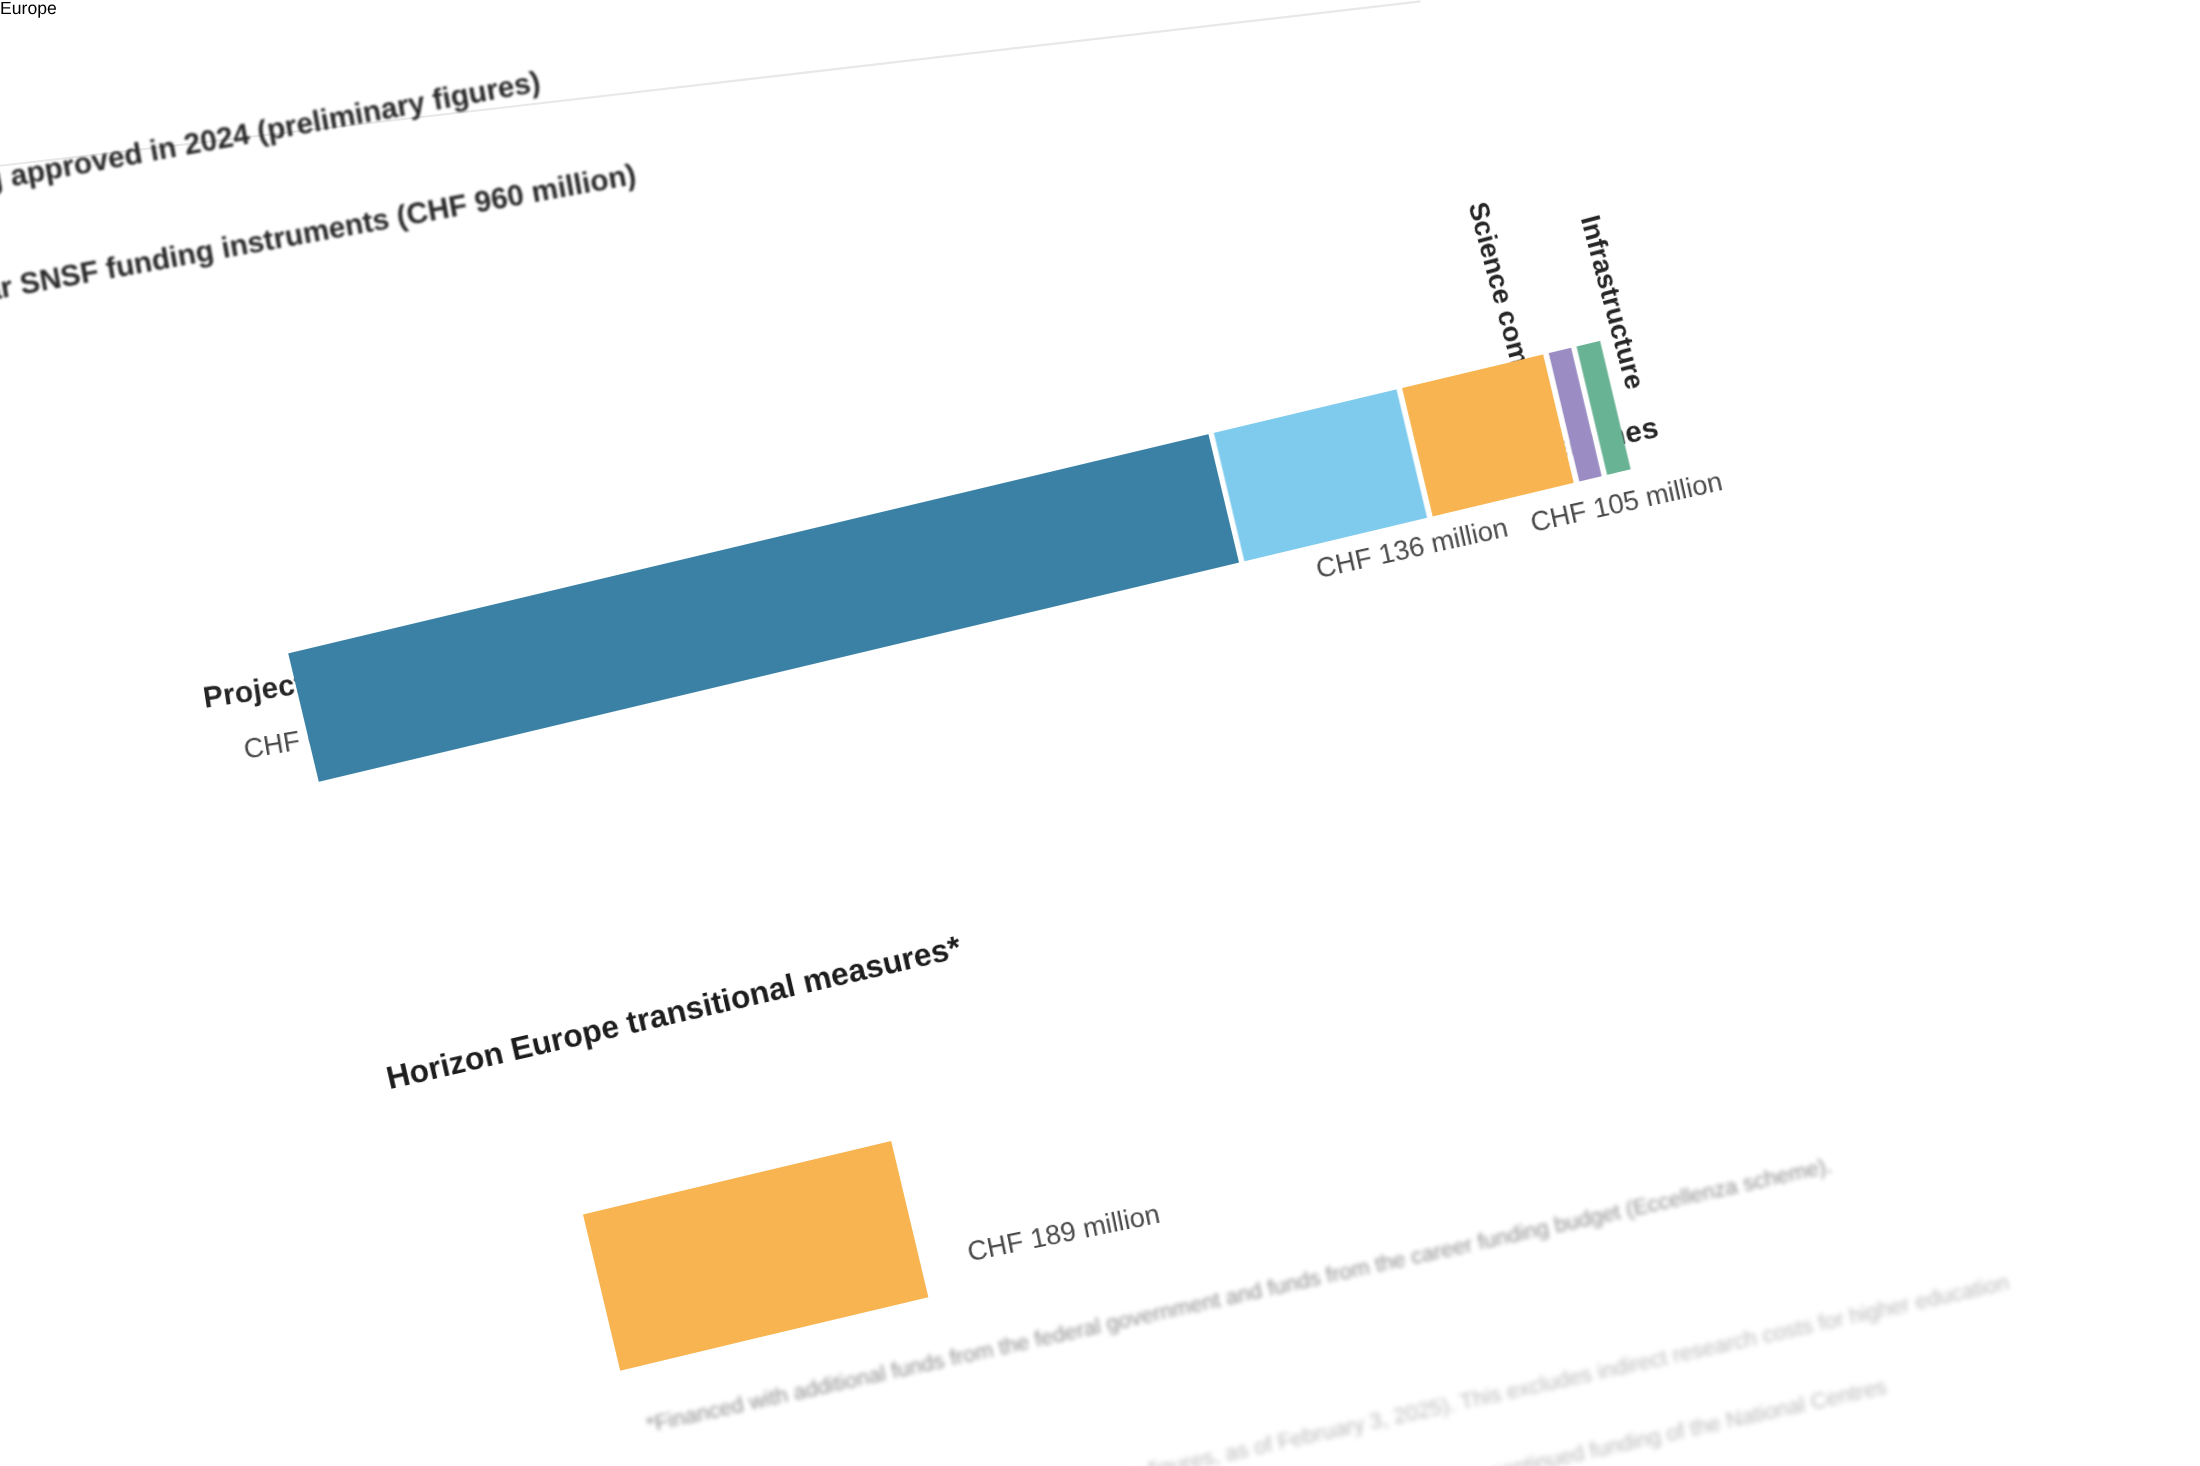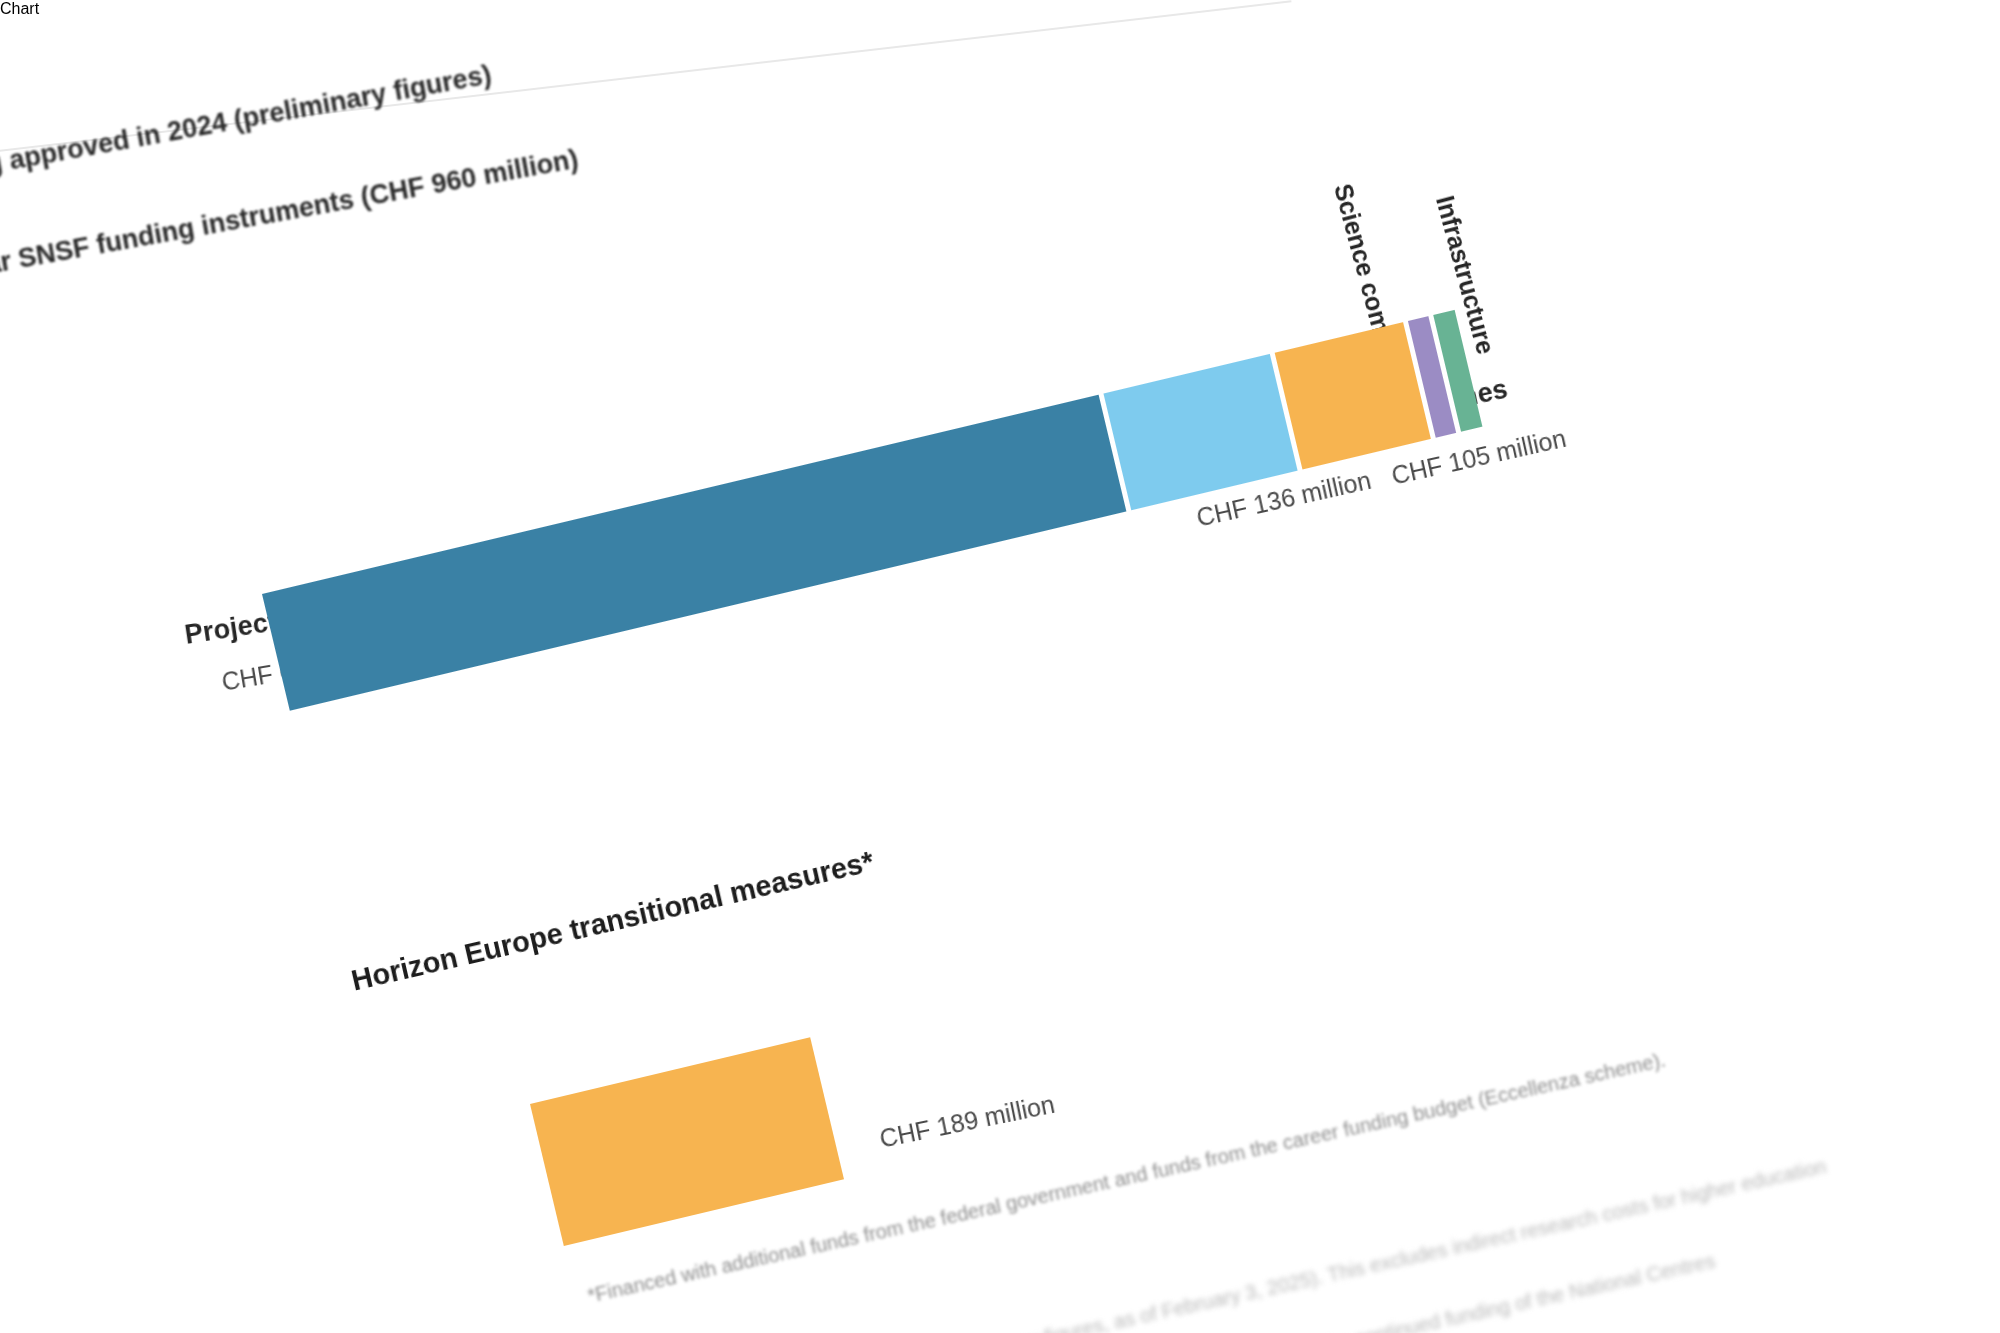--- a/index.html
+++ b/index.html
@@ -107,13 +107,13 @@
   <div class="txt foot blurH" style="left:588px;top:1285px;transform:rotate(-12.4deg);">*Financed with additional funds from the federal government and funds from the career funding budget (Eccellenza scheme).</div>
 
   <div class="txt foot footfade blurX" style="left:960px;top:1345px;transform:rotate(-12.4deg);">...iminary figures, as of February 3, 2025). This excludes indirect research costs for higher education</div>
 
   <div class="txt foot footfade blurX" style="left:1020px;top:1402px;transform:rotate(-12.4deg);">...(CHF 4 million). Also not listed is the continued funding of the National Centres</div>
 
 </div>
 
 
 
-<domain>Chart</domain>
+<domain>Europe</domain>
 
 </body></html>

